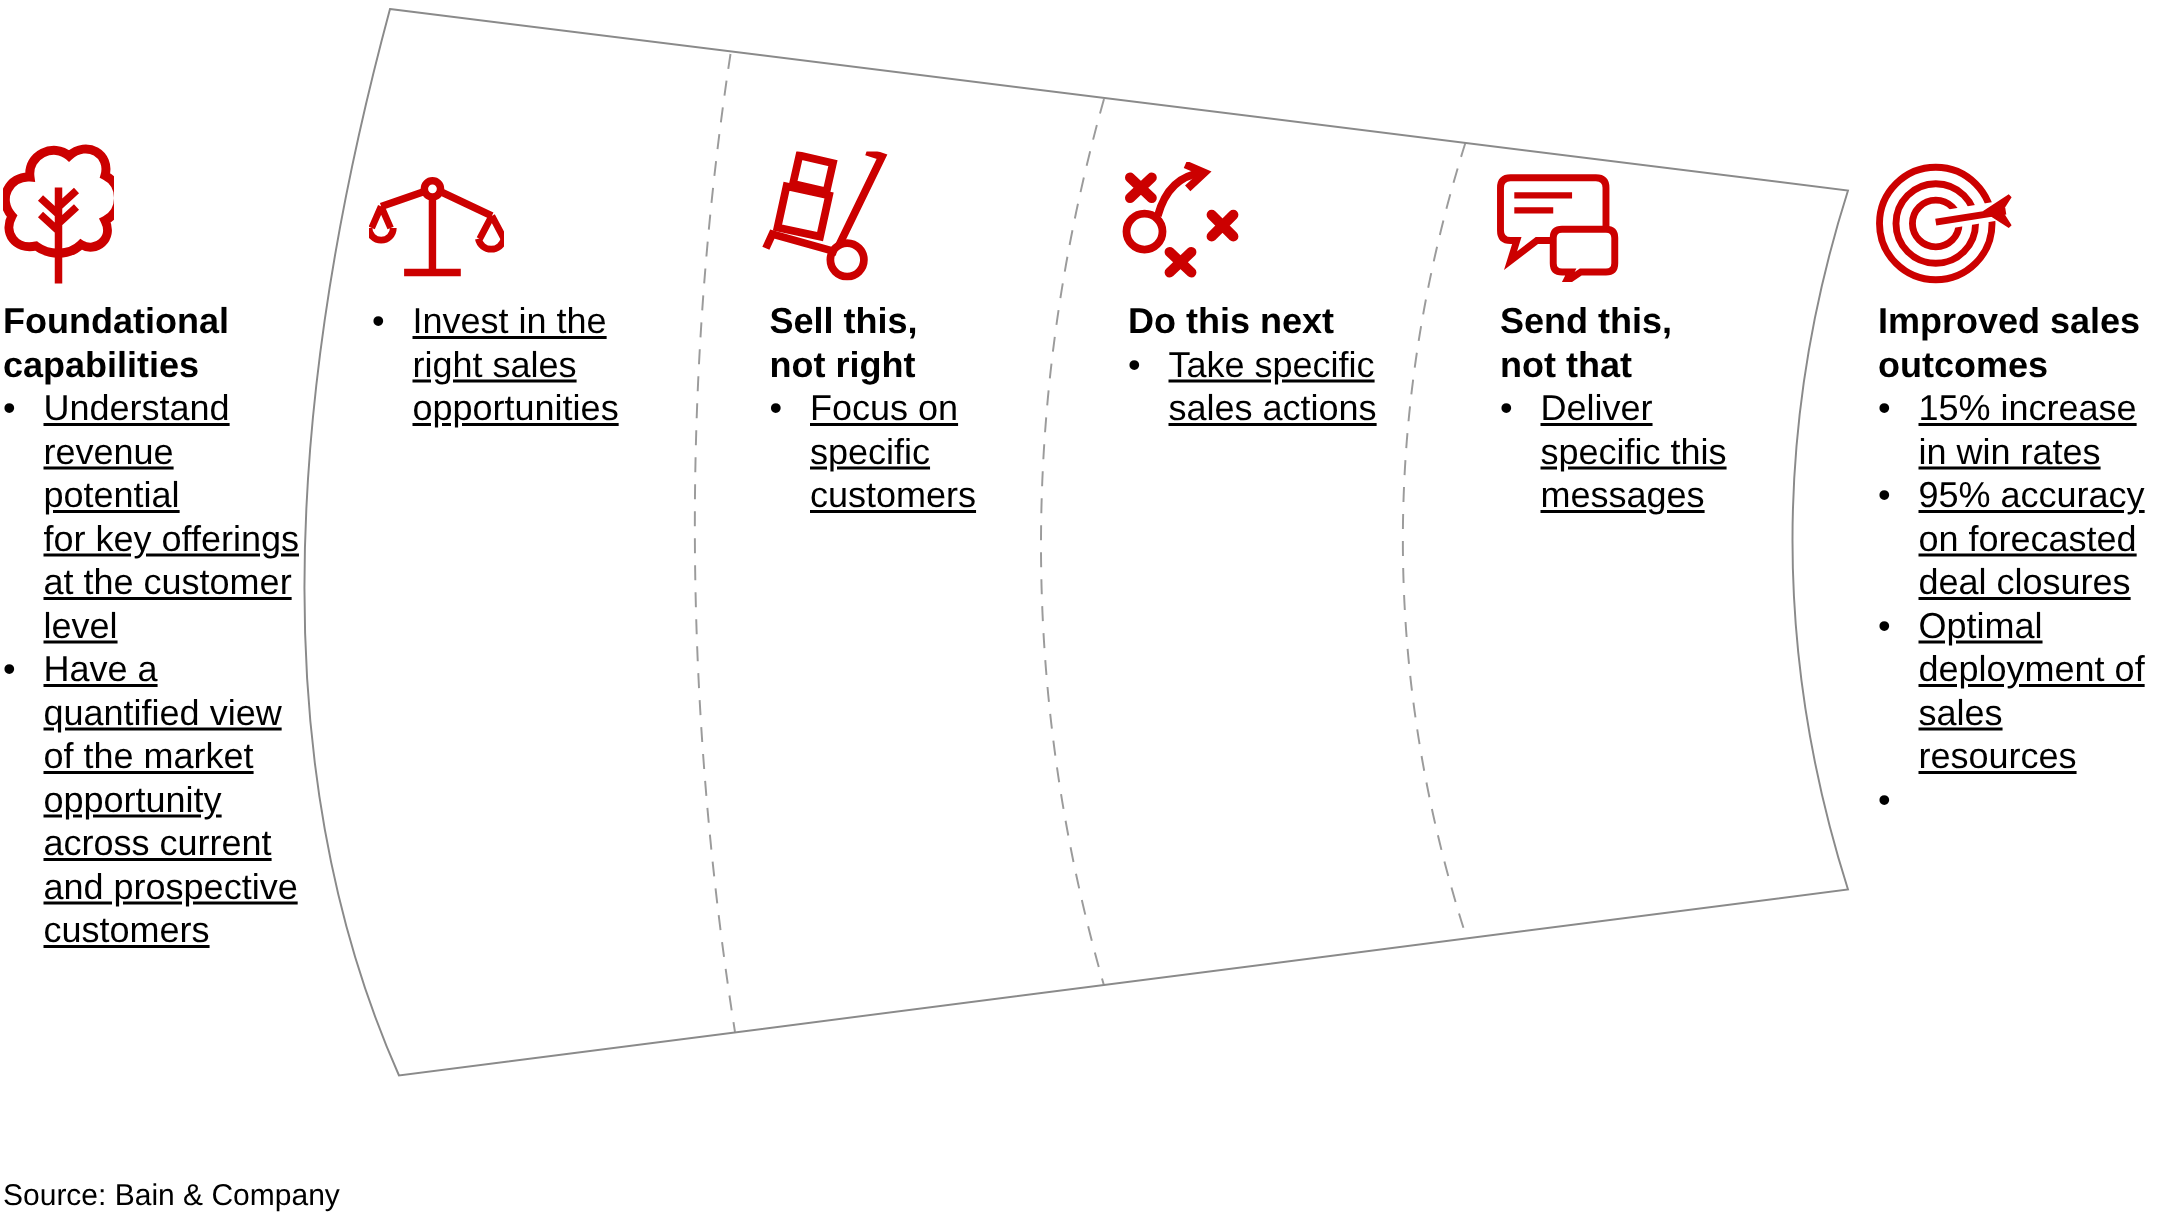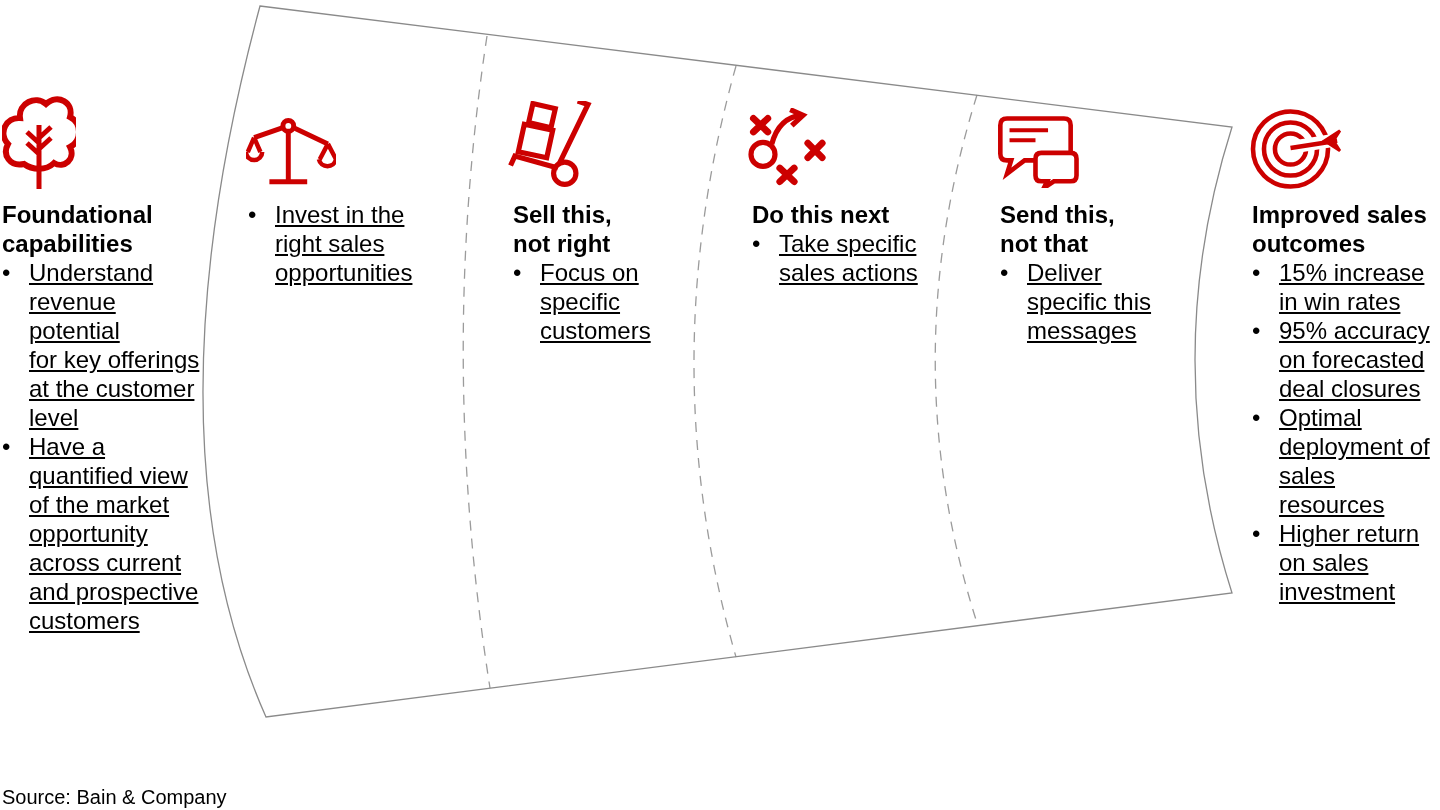--- a/index.html
+++ b/index.html
@@ -168,21 +168,18 @@
 deal closures</span>
     </div>
     <div class="bullet">
       <span class="marker"></span>
       <span class="btext">Optimal
 deployment of
 sales resources</span>
     </div>
     <div class="bullet">
       <span class="marker"></span>
-      <span class="btext">Higher return
-on sales
-investment</span>
     </div>
   </div>
 
   <div class="source">Source: Bain &amp; Company</div>
 
 </div>
 
 </body></html>

